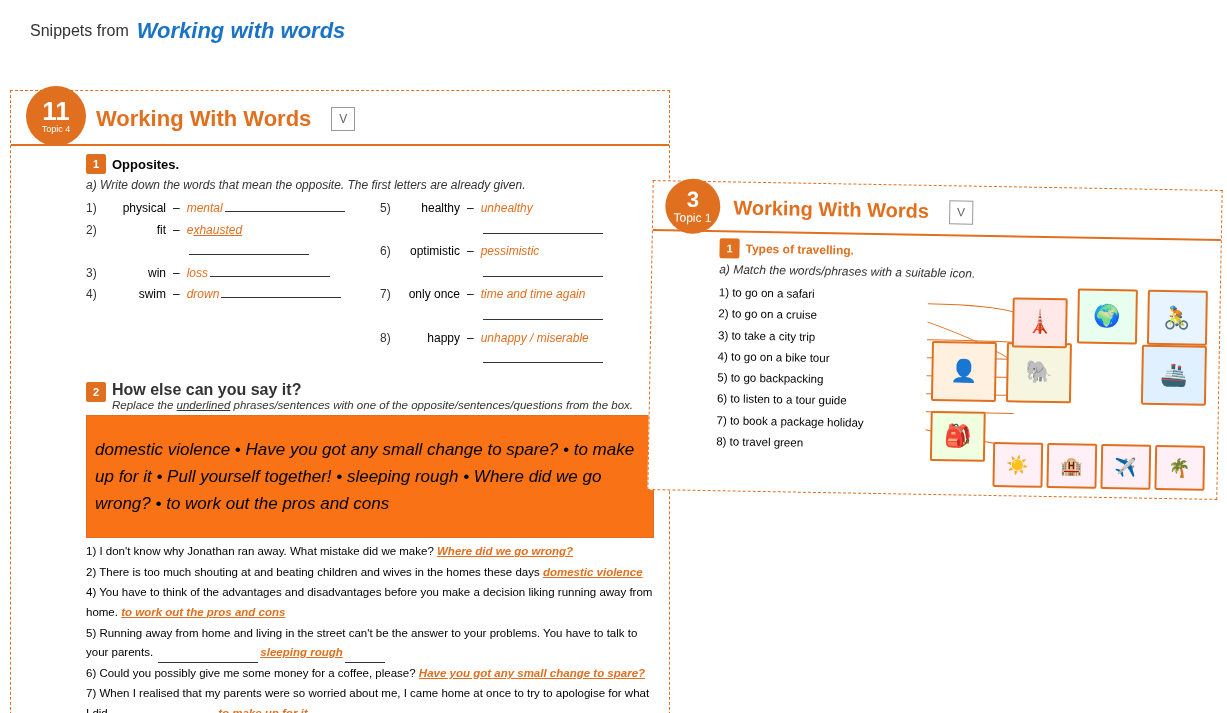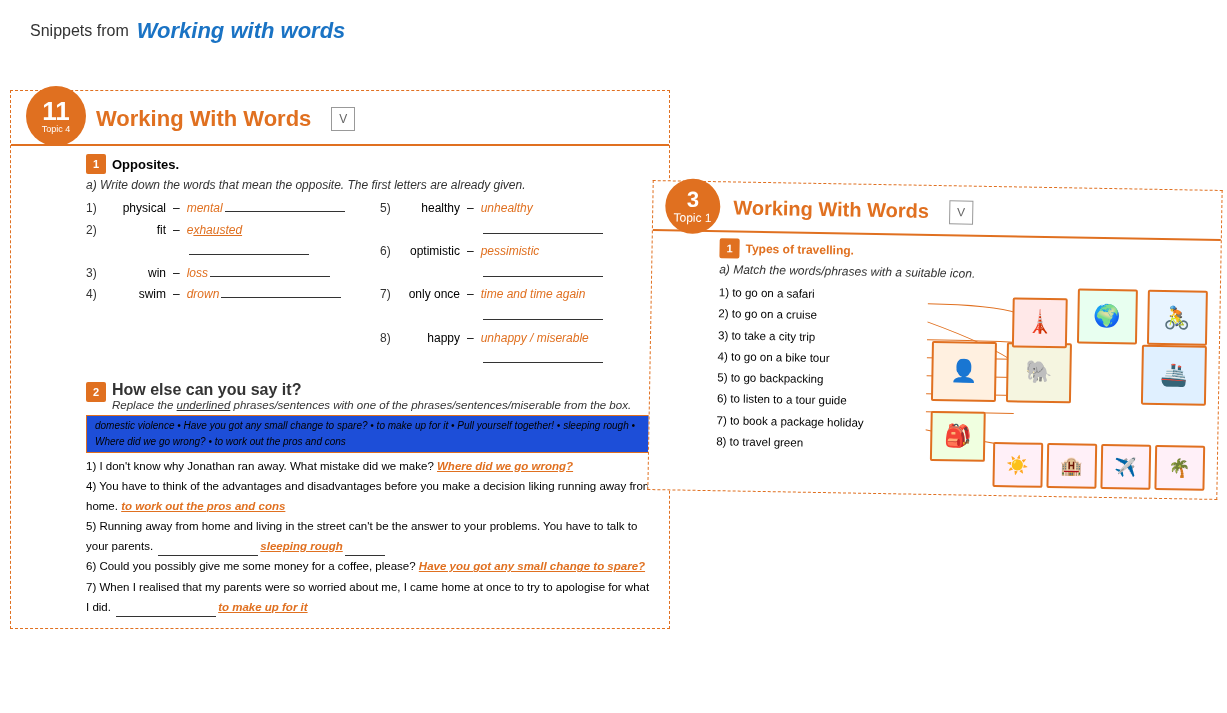--- a/index.html
+++ b/index.html
@@ -176,23 +176,23 @@
     }
     .s2-content { flex: 1; }
     .s2-instruction {
       font-style: italic;
       font-size: 11.5px;
       color: #333;
     }
 
     .phrase-box {
       border: 1px solid #e07020;
-      background: #1d4ed8;
-      padding: 2px 8px;
-      font-size: 10px;
+      background: #f97316;
+      padding: 20px 8px;
+      font-size: 17px;
       margin: 4px 0;
       line-height: 1.6;
       font-style: italic;
     }
 
     .fill-items {
       margin-top: 4px;
     }
     .fill-item {
       font-size: 11.5px;
@@ -406,30 +406,33 @@
       </div>
     </div>
 
     <div class="section2-label">
       <div class="s2-num">2</div>
       <div class="s2-content">
         <div>
           <span style="font-weight:bold; font-size:16px; color:#333;">How else can you say it?</span>
         </div>
         <div class="s2-instruction">
-          <span>Replace the </span><span style="text-decoration:underline; margin-top:28px;">underlined</span><span> phrases/sentences with one of the phrases/sentences/miserable from the box.</span>
+          <span>Replace the </span><span style="text-decoration:underline; margin-top:28px;">underlined</span><span> phrases/sentences with one of the opposite/sentences/questions from the box.</span>
         </div>
       </div>
     </div>
 
     <div class="phrase-box">domestic violence • Have you got any small change to spare? • to make up for it • Pull yourself together! • sleeping rough • Where did we go wrong? • to work out the pros and cons</div>
 
     <div class="fill-items">
       <div class="fill-item">
         1) I don't know why Jonathan ran away. What mistake did we make? <span class="fill-answer">Where did we go wrong?</span>
+      </div>
+      <div class="fill-item">
+        2) There is too much shouting at and beating children and wives in the homes these days <span class="fill-answer">domestic violence</span>
       </div>
       <div class="fill-item">
         4) You have to think of the advantages and disadvantages before you make a decision liking running away from home. <span class="fill-answer">to work out the pros and cons</span>
       </div>
       <div class="fill-item">
         5) Running away from home and living in the street can't be the answer to your problems. You have to talk to your parents. <span class="blank-line"></span><span class="fill-answer">sleeping rough</span><span class="blank-line" style="width:40px;"></span>
       </div>
       <div class="fill-item">
         6) Could you possibly give me some money for a coffee, please? <span class="fill-answer">Have you got any small change to spare?</span>
       </div>

